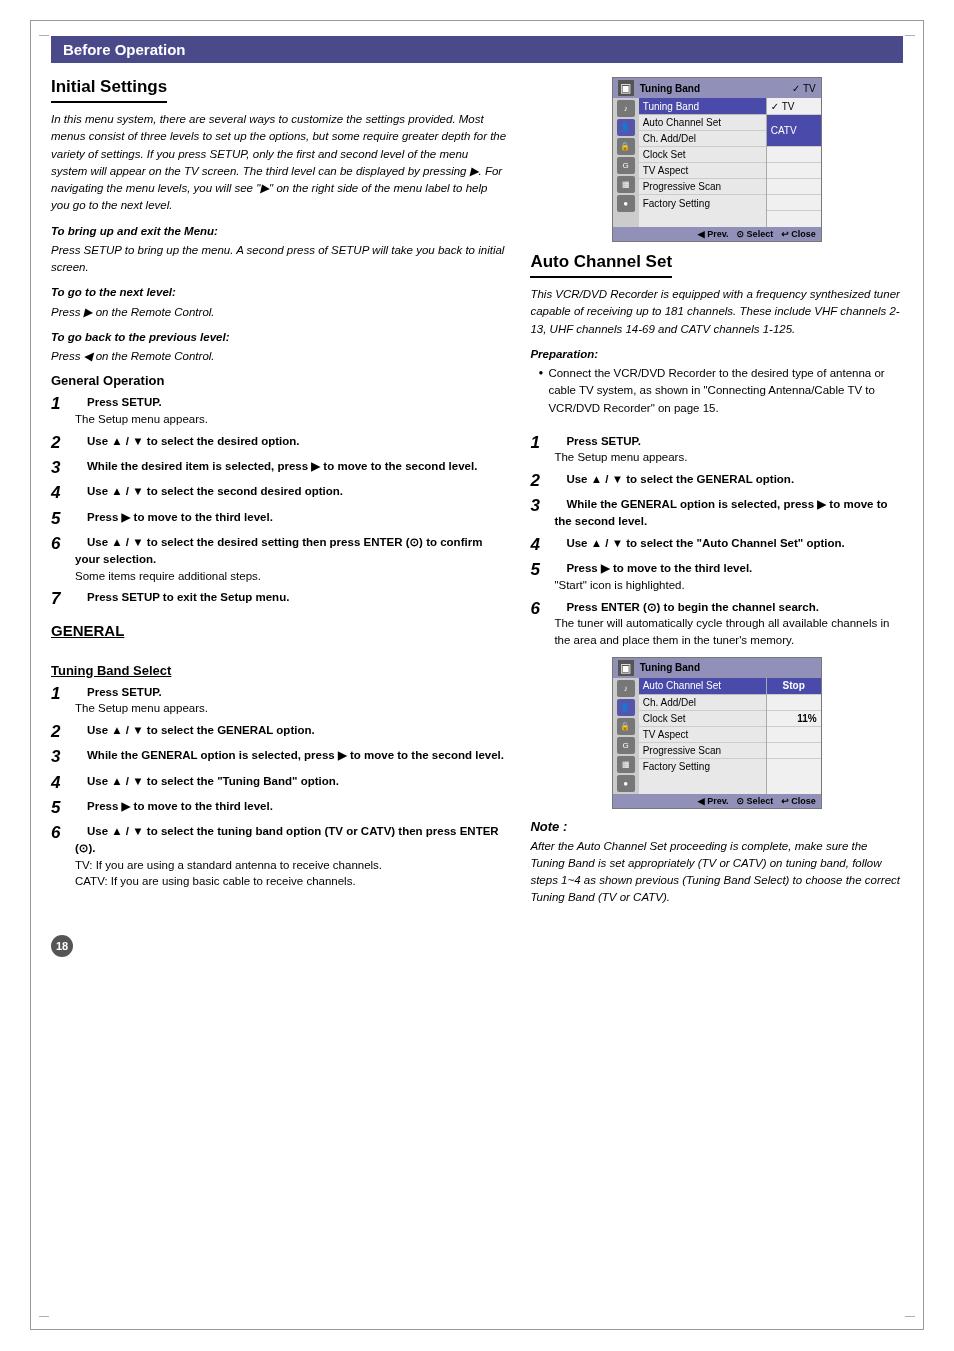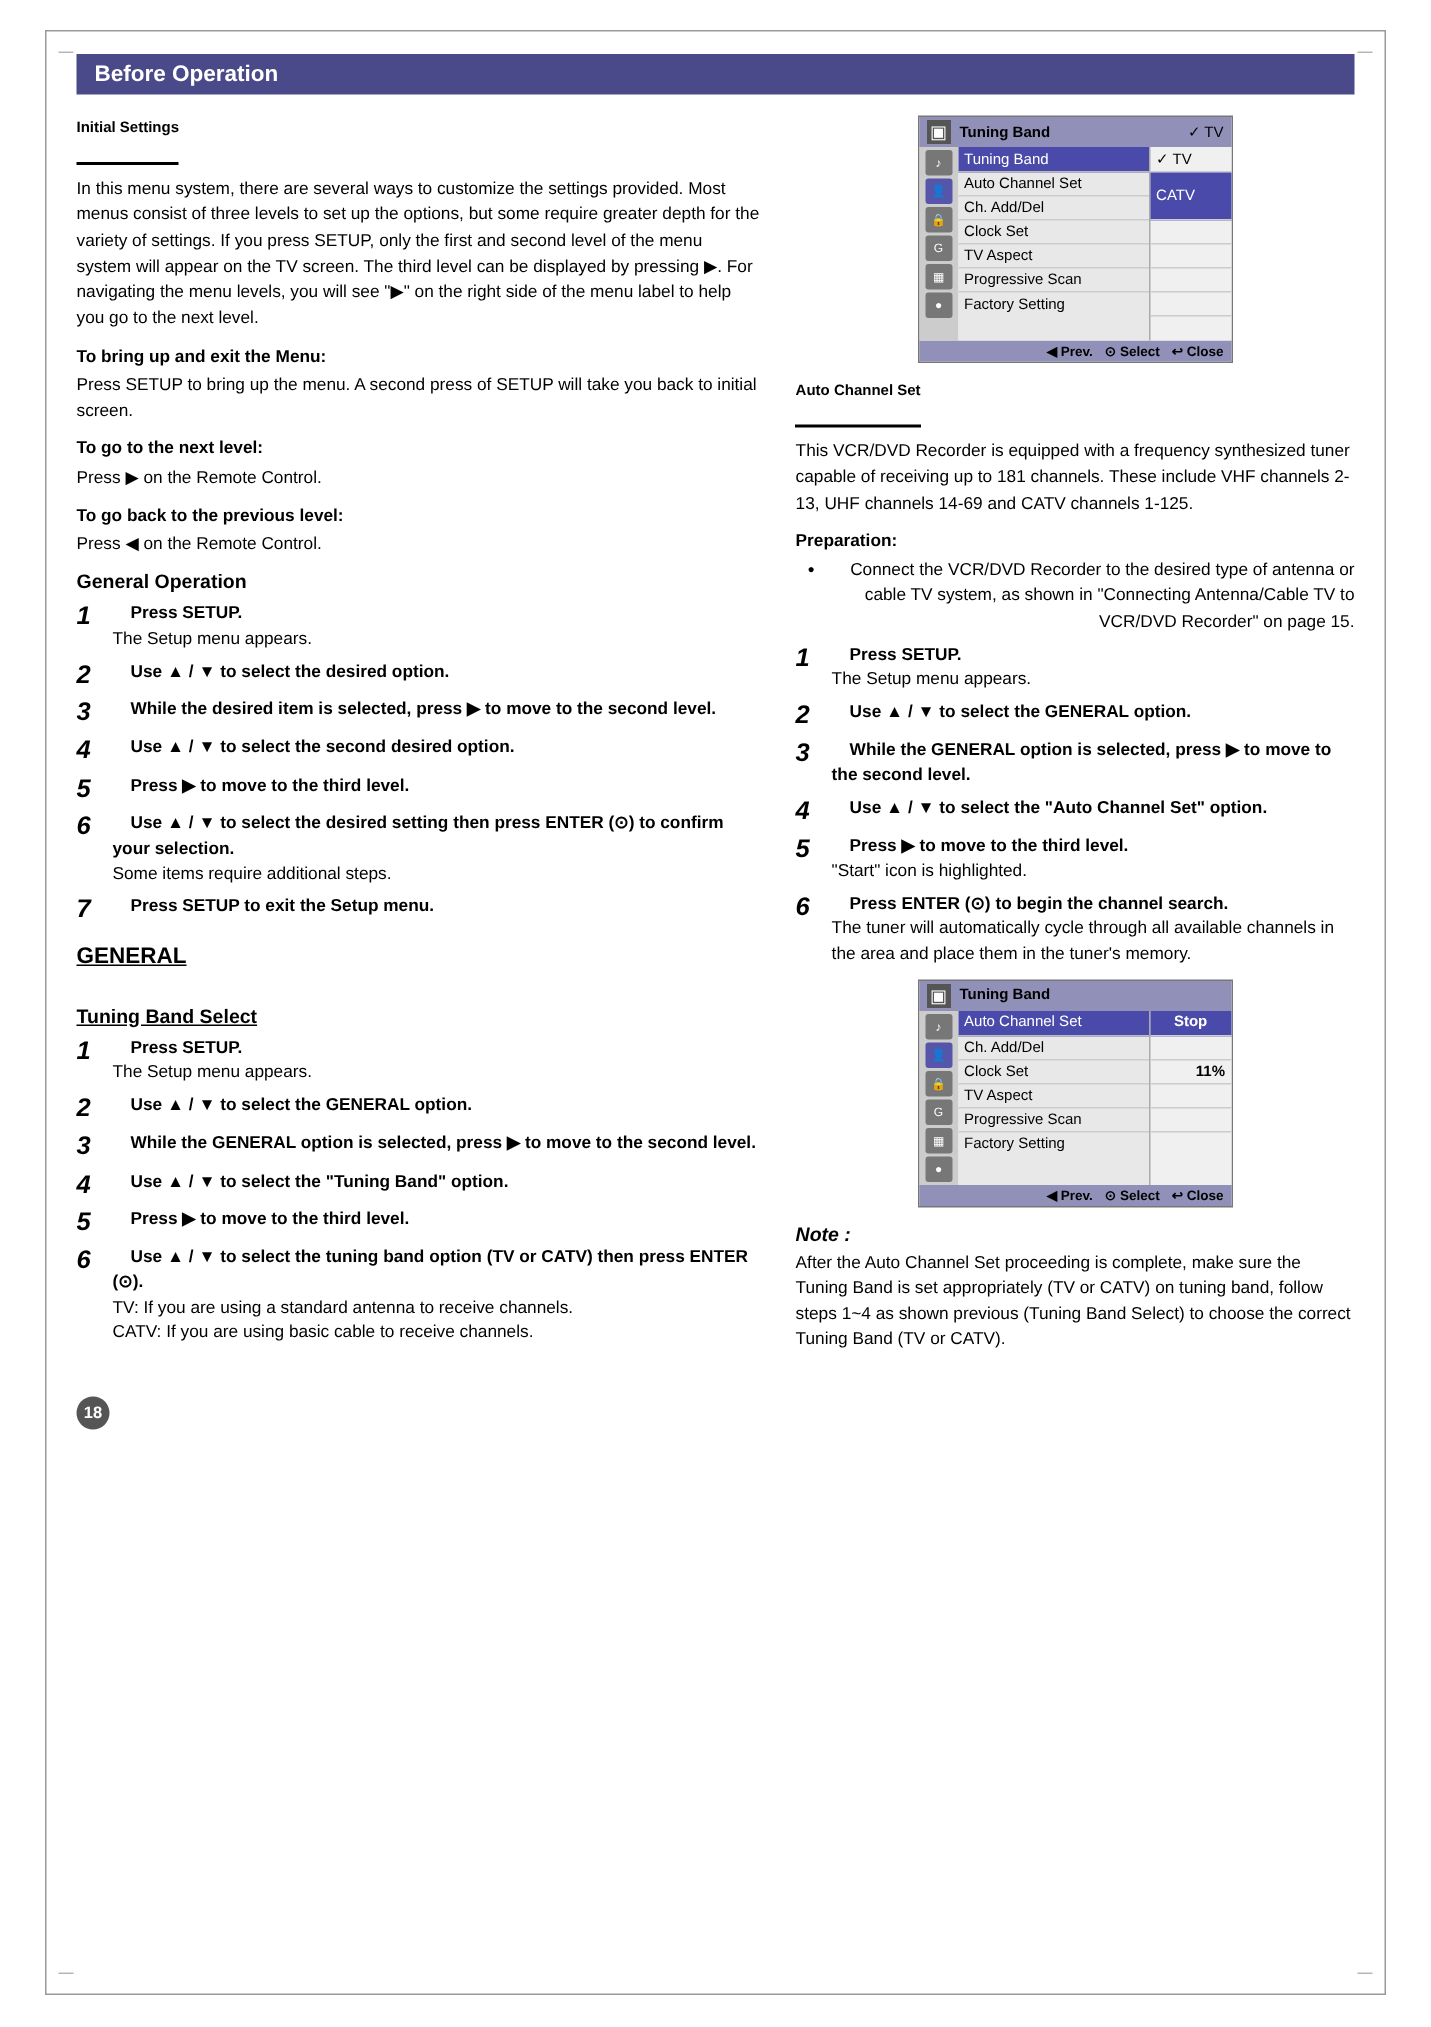--- a/index.html
+++ b/index.html
@@ -30,36 +30,37 @@
       display: flex;
       gap: 24px;
     }
     .left-col {
       flex: 1.1;
     }
     .right-col {
       flex: 0.9;
     }
     h2 {
-      font-size: 10px;
+      font-size: 17px;
       font-weight: bold;
       border-bottom: 2px solid #000;
-      padding-bottom: 17px;
+      padding-bottom: 4px;
       margin-bottom: 8px;
       display: inline-block;
     }
     h3 {
       font-size: 13px;
       font-weight: bold;
       margin-bottom: 6px;
     }
     p {
       font-size: 11.5px;
       line-height: 1.5;
       margin-bottom: 8px;
+      font-style: italic;
     }
     .bold-label {
       font-weight: bold;
       font-size: 11.5px;
       margin-top: 6px;
       margin-bottom: 2px;
     }
     .section-title {
       font-size: 15px;
       font-weight: bold;
@@ -97,22 +98,21 @@
     .step-text {
       flex: 1;
     }
     .step-text strong {
       font-weight: bold;
       padding-left: 12px;
     }
     .bullet-list {
       list-style: none;
       padding-left: 8px;
-      margin-bottom: 5px;
-      text-align: right;
+      margin-bottom: 16px;
     }
     .bullet-list li {
       font-size: 11.5px;
       line-height: 1.5;
       padding-left: 10px;
       position: relative;
     }
     .bullet-list li::before {
       content: '●';
       font-size: 8px;

